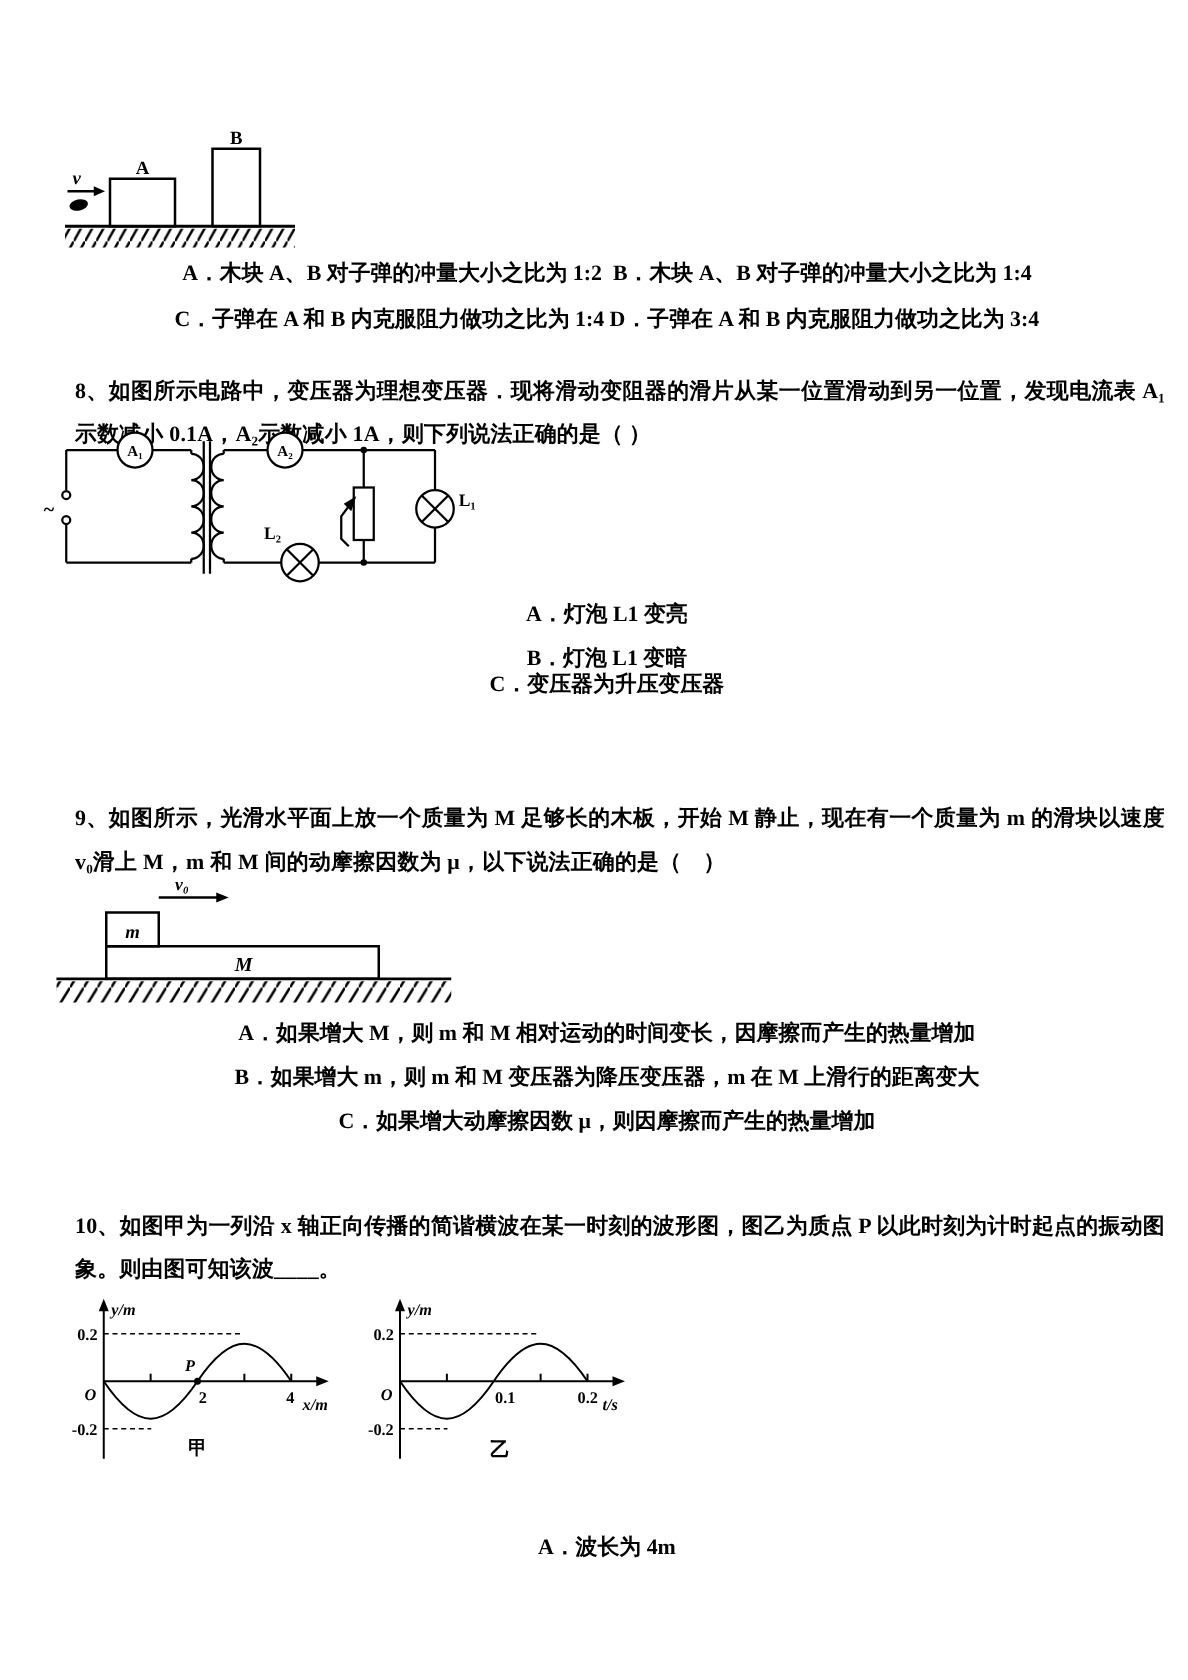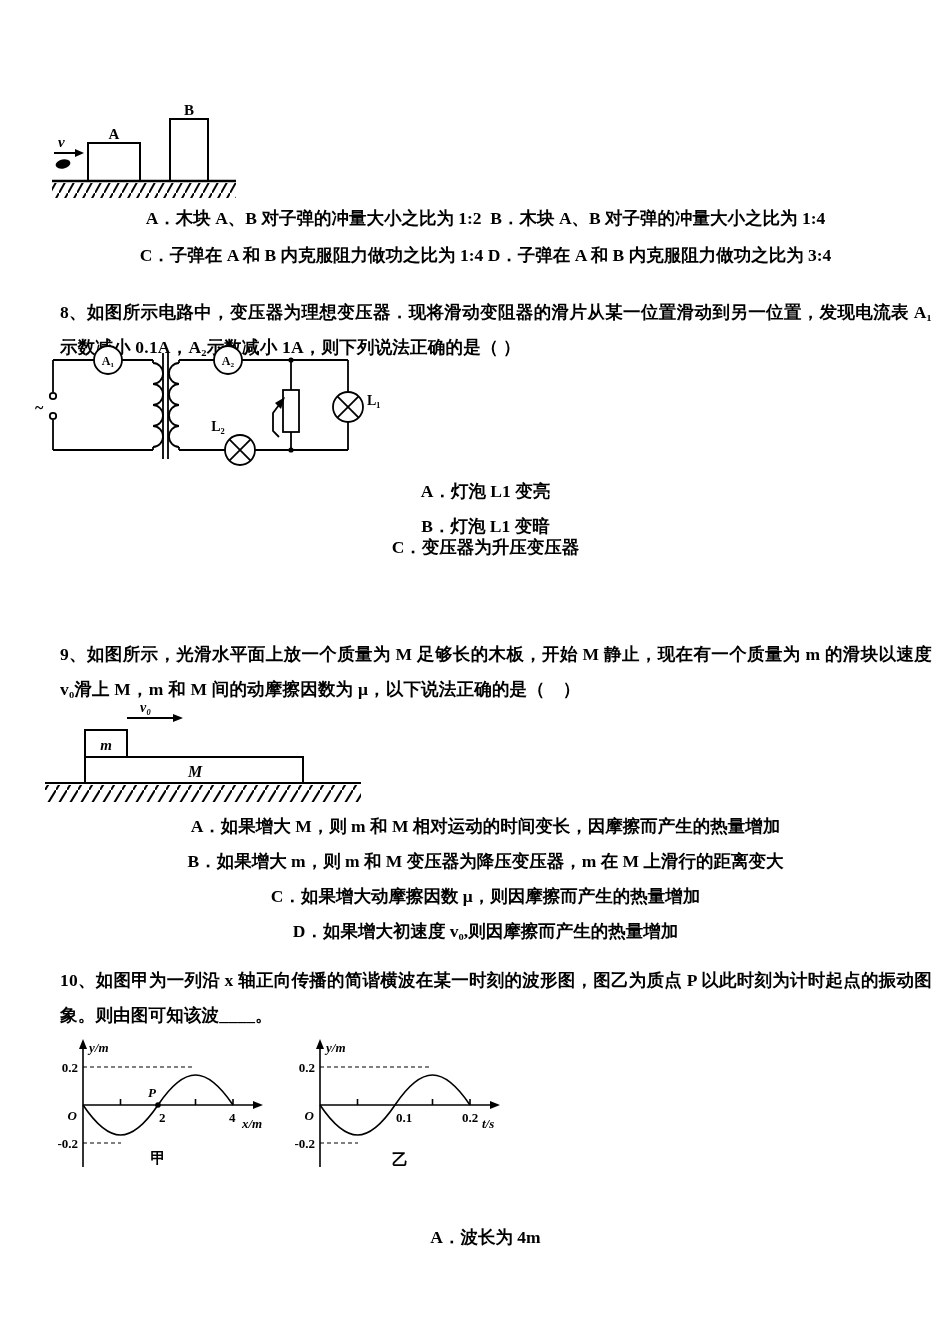--- a/index.html
+++ b/index.html
@@ -108,21 +108,20 @@
     <rect x="40" y="30" width="42" height="27" fill="#fff" stroke="#000" stroke-width="2"></rect>
     <text x="61" y="50" font-size="15" text-anchor="middle" class="it">m</text>
     <text x="150" y="77" font-size="16" text-anchor="middle" class="it">M</text>
     <line x1="0" y1="83" x2="316" y2="83" stroke="#000" stroke-width="2.2"></line>
     <rect x="0" y="85" width="316" height="17" fill="url(#hatch2)"></rect>
   </svg>
 
   <p class="opt" style="top:815px">A．如果增大 M，则 m 和 M 相对运动的时间变长，因摩擦而产生的热量增加</p>
   <p class="opt" style="top:850px">B．如果增大 m，则 m 和 M 变压器为降压变压器，m 在 M 上滑行的距离变大</p>
   <p class="opt" style="top:885px">C．如果增大动摩擦因数 μ，则因摩擦而产生的热量增加</p>
-  <p class="opt" style="top:920px">D．如果增大初速度 v₀,则因摩擦而产生的热量增加</p>
 
   <p class="txt" style="top:946px">10、如图甲为一列沿 x 轴正向传播的简谐横波在某一时刻的波形图，图乙为质点 P 以此时刻为计时起点的振动图象。则由图可知该波____。</p>
 
   <svg class="fig" style="left:45px;top:1035px" width="235" height="140" viewBox="0 0 235 140">
     <g stroke="#000" stroke-width="1.6" fill="none">
       <line x1="38" y1="132" x2="38" y2="10"></line>
       <line x1="38" y1="70" x2="212" y2="70"></line>
       <path d="M38,70 C65,110 86,110 113,70 C140,30 161,30 188,70"></path>
       <line x1="38" y1="32" x2="150" y2="32" stroke-dasharray="4 3" stroke-width="1.2"></line>
       <line x1="38" y1="108" x2="76" y2="108" stroke-dasharray="4 3" stroke-width="1.2"></line>

